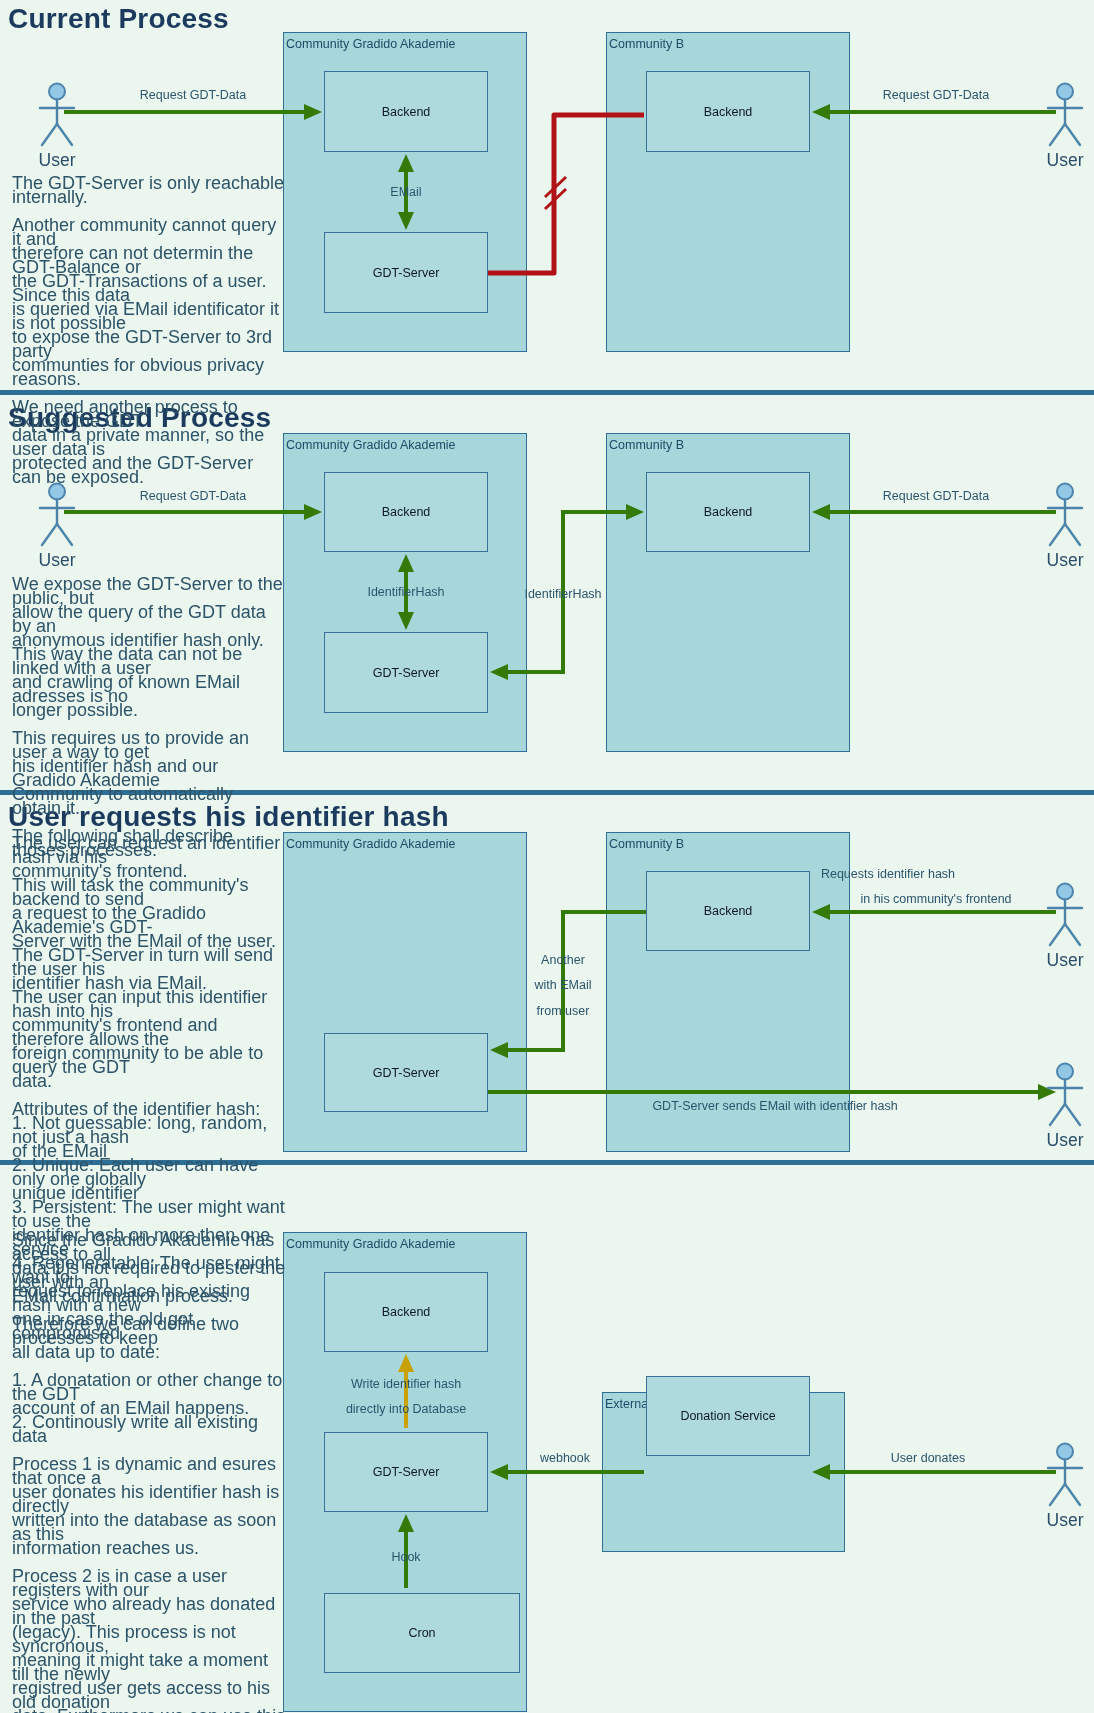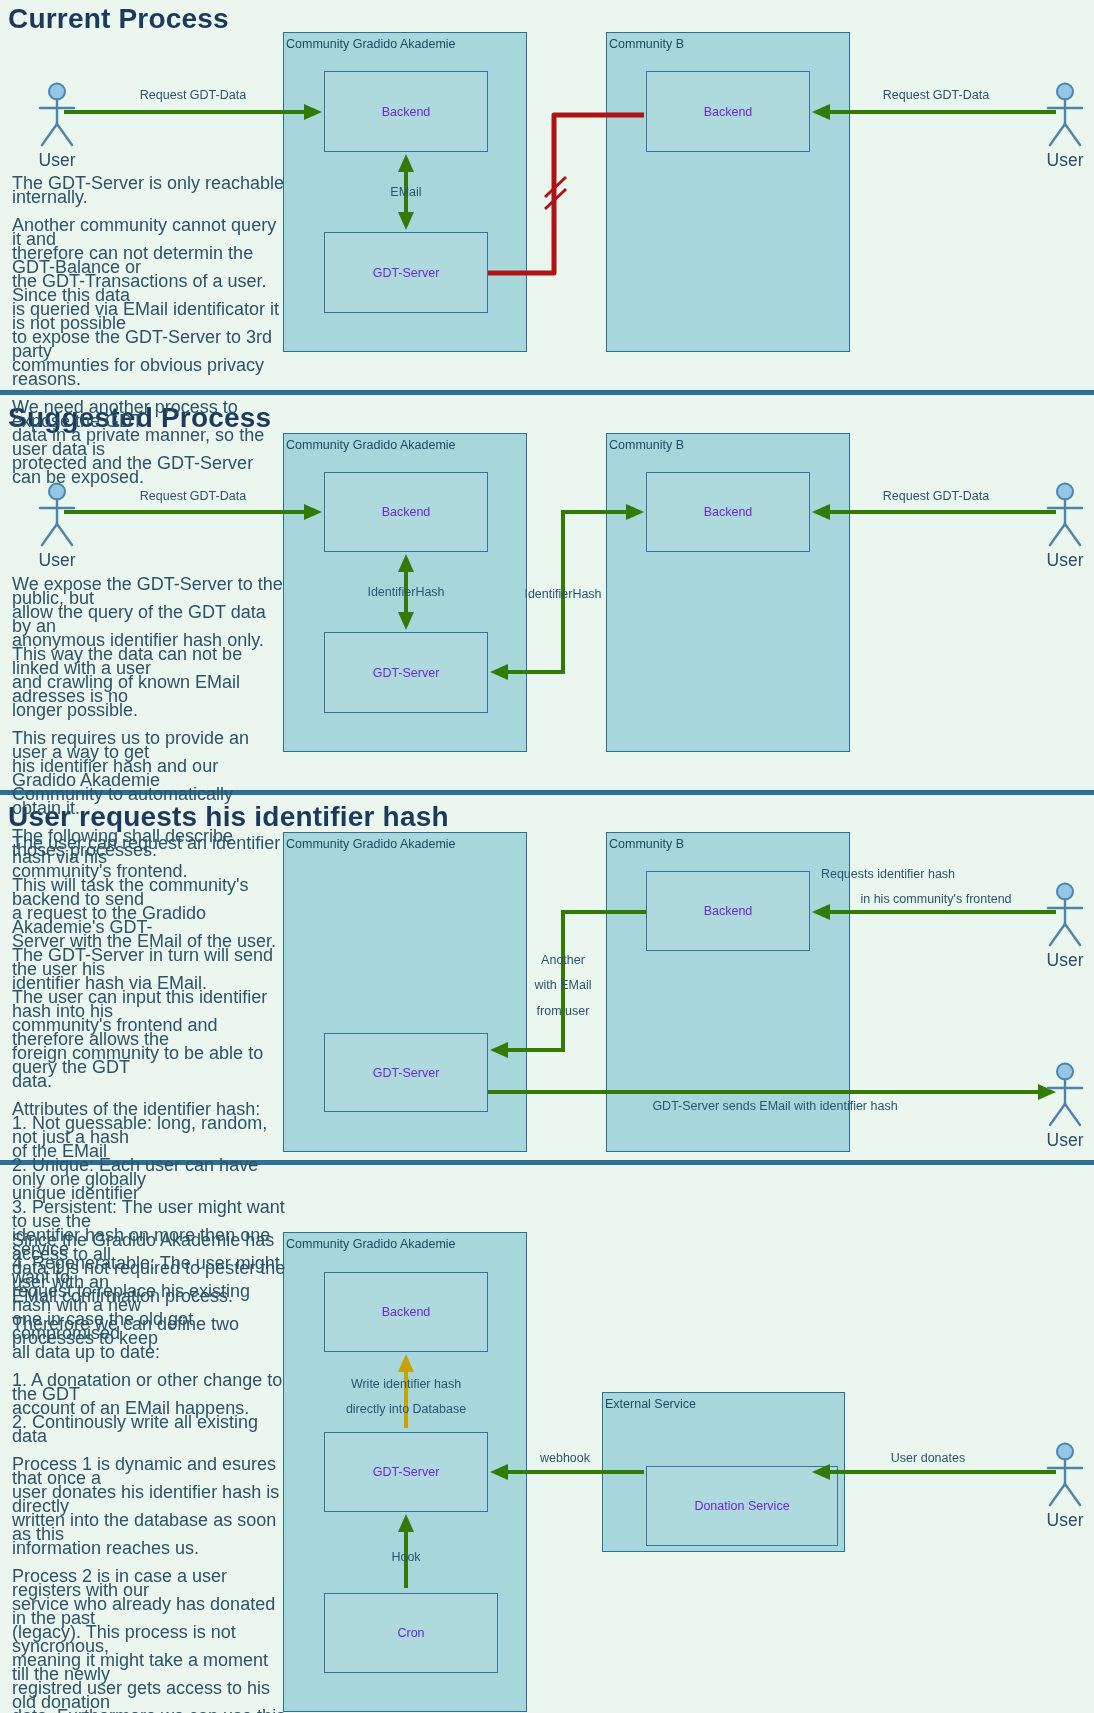--- a/index.html
+++ b/index.html
@@ -10,21 +10,21 @@
     --heading-text:#1c3a5e; --body-text:#2d5368; --label-text:#2c556d;
   }
   *{box-sizing:border-box;margin:0;padding:0}
   html,body{width:1094px;background:var(--background);font-family:"Liberation Sans",sans-serif}
   #canvas{position:relative;width:1094px;height:1713px;background:var(--background);overflow:hidden}
   .sec-title{position:absolute;left:8px;font-size:28px;font-weight:bold;color:var(--heading-text);z-index:3;letter-spacing:.2px}
   .divider{position:absolute;left:0;width:1094px;height:5px;background:var(--divider);z-index:2}
   .comm{position:absolute;background:var(--container-fill);border:1px solid var(--container-border);z-index:0}
   .comm-label{position:absolute;left:2px;top:4px;font-size:12.5px;color:#1d4a67;white-space:nowrap}
   .node{position:absolute;background:var(--node-fill);border:1px solid var(--node-border);display:flex;align-items:center;justify-content:center;z-index:0}
-  .node span{font-size:12.5px;color:#6d28d9}
+  .node span{font-size:12.5px;color:#0f172a}
   #arrows{position:absolute;left:0;top:0;z-index:1;pointer-events:none}
   .g{stroke:var(--green-arrow);stroke-width:4;fill:none}
   .gf{fill:var(--green-arrow)}
   .r{stroke:var(--red-line);stroke-width:5;fill:none;stroke-linejoin:round}
   .r2{stroke:var(--red-line);stroke-width:3}
   .o{stroke:var(--orange-arrow);stroke-width:4;fill:none}
   .of{fill:var(--orange-arrow)}
   .flabel{position:absolute;width:180px;text-align:center;font-size:12.5px;color:var(--label-text);z-index:3;white-space:nowrap}
   .flabel.wide{width:280px}
   .desc{position:absolute;left:12px;width:274px;font-size:18px;line-height:14px;color:var(--body-text);white-space:pre-line;z-index:3}
@@ -171,24 +171,24 @@
   <div class="node" style="left:324px;top:1033px;width:164px;height:79px">
       <span>GDT-Server</span>
     </div>
 
   <div class="node" style="left:324px;top:1272px;width:164px;height:80px">
       <span>Backend</span>
     </div>
   <div class="node" style="left:324px;top:1432px;width:164px;height:80px">
       <span>GDT-Server</span>
     </div>
-  <div class="node" style="left:324px;top:1593px;width:174px;height:80px">
+  <div class="node" style="left:324px;top:1593px;width:196px;height:80px">
       <span>Cron</span>
     </div>
-  <div class="node" style="left:646px;top:1466px;width:192px;height:80px">
+  <div class="node" style="left:646px;top:1376px;width:164px;height:80px">
       <span>Donation Service</span>
     </div>
 
   <svg id="arrows" width="1094" height="1713" viewBox="0 0 1094 1713">
 
     <line class="g" x1="64" y1="112" x2="306" y2="112"></line>
       <polygon class="gf" points="322,112 304,104 304,120"></polygon>
     <line class="g" x1="1056" y1="112" x2="828" y2="112"></line>
       <polygon class="gf" points="812,112 830,104 830,120"></polygon>
     <line class="g" x1="406" y1="160" x2="406" y2="224"></line>

